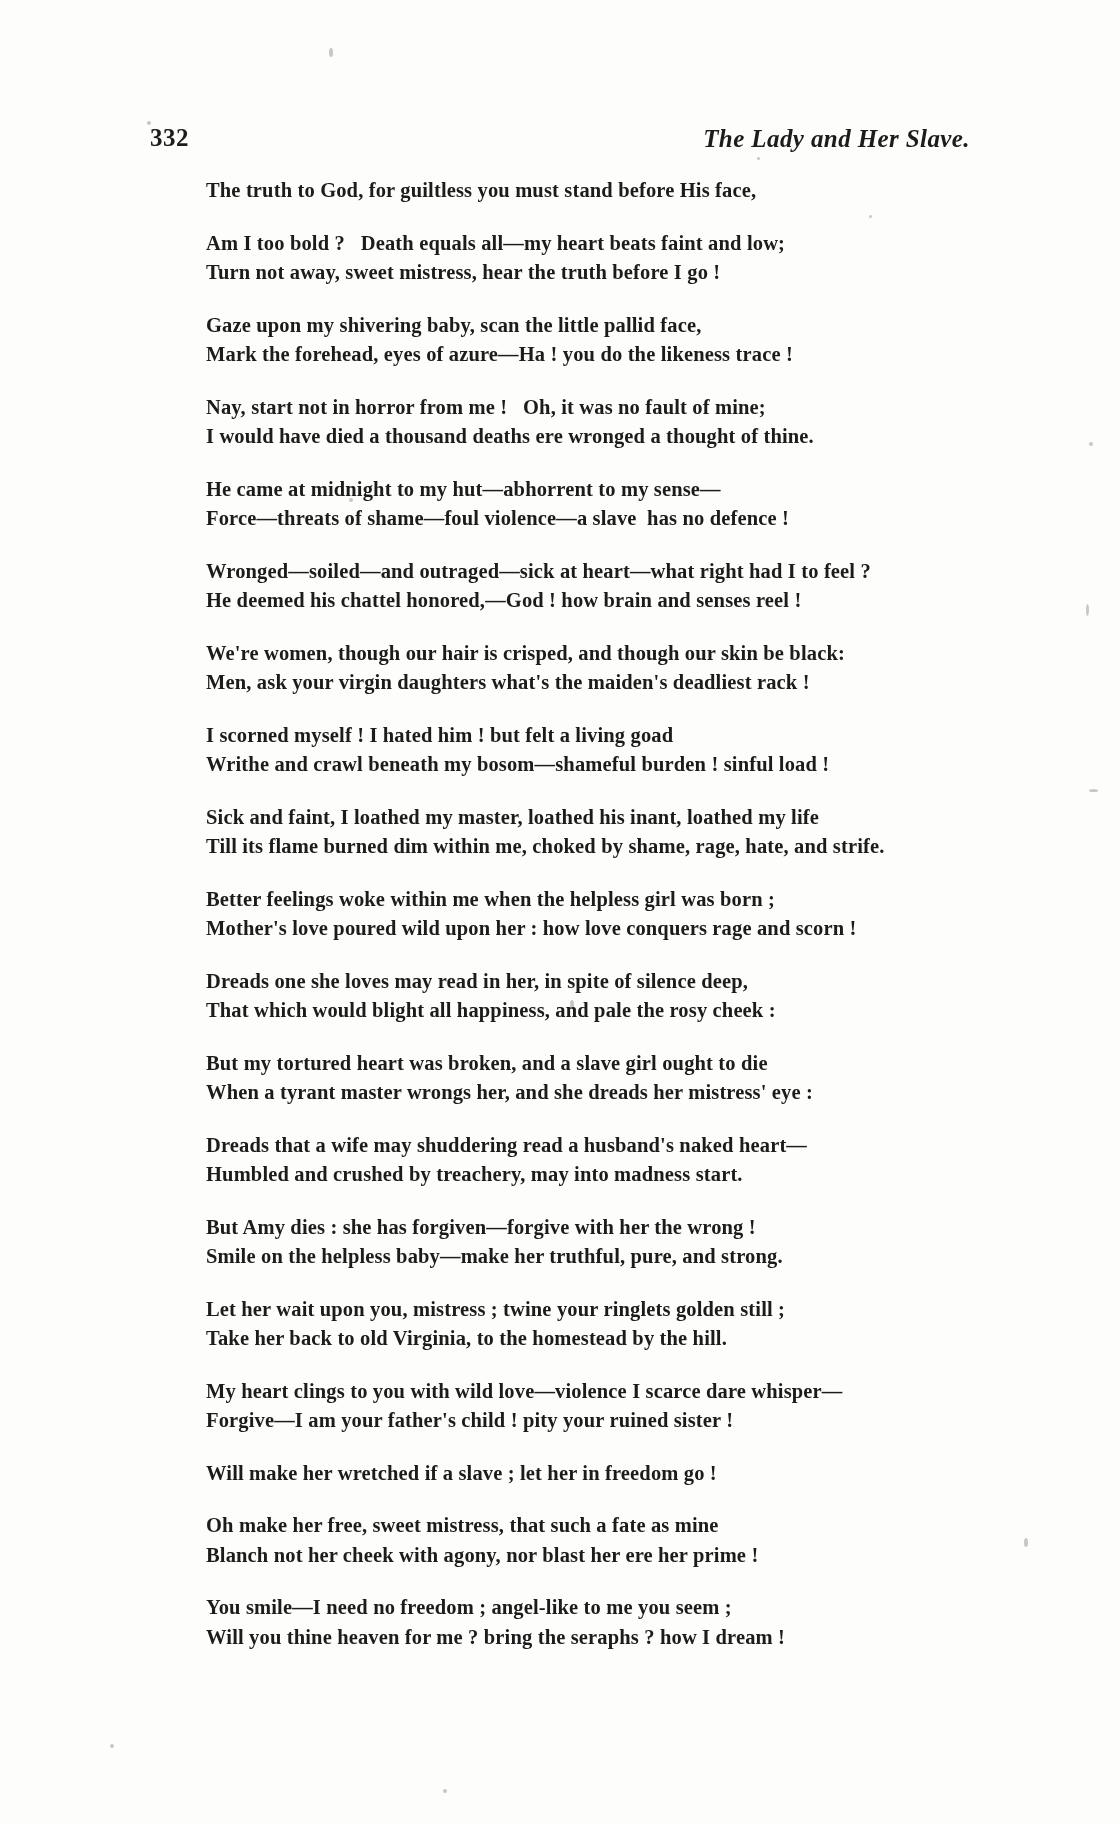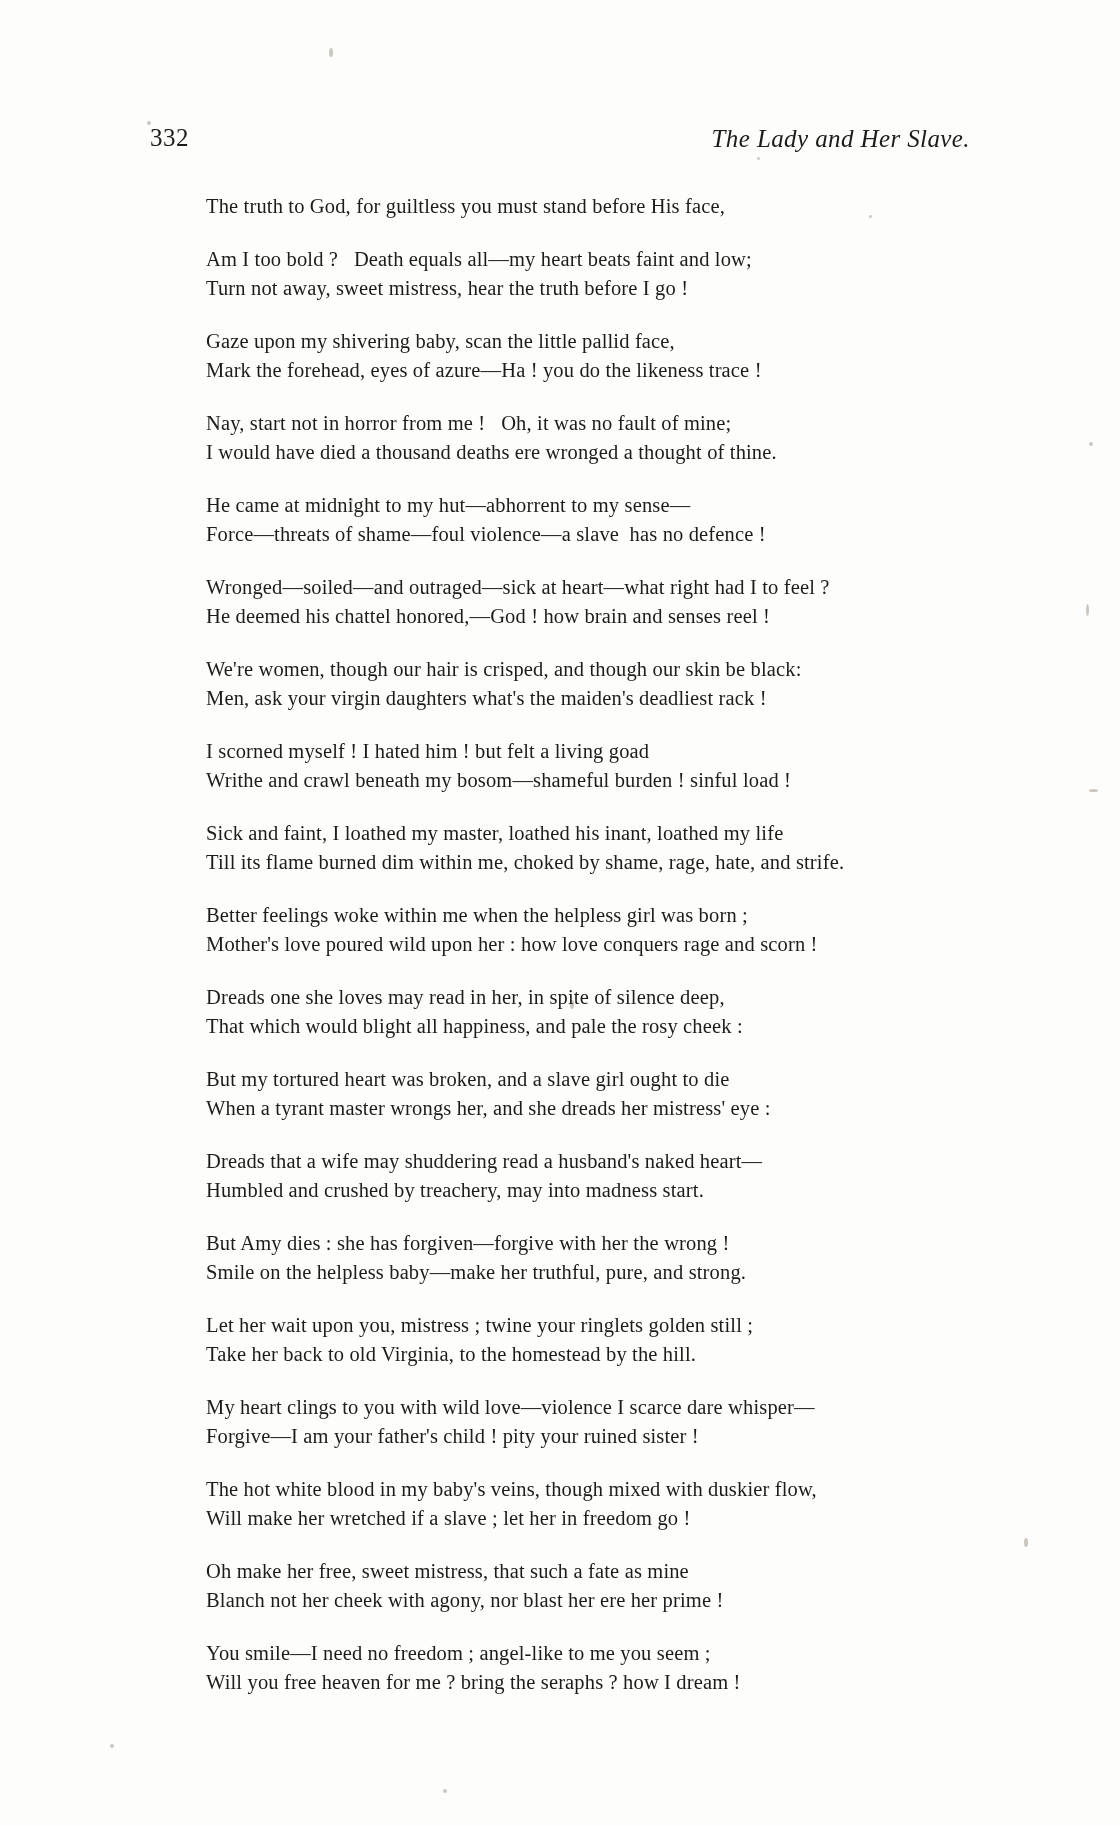--- a/index.html
+++ b/index.html
@@ -12,20 +12,21 @@
     height: 1825px;
     font-family: "Liberation Serif", serif;
     color: #1c1c1c;
     position: relative;
     overflow: hidden;
   }
   .page {
     position: absolute;
     inset: 0;
     background: #fdfdfb;
+    font-weight: bold;
   }
   
   .speck {
     position: absolute;
     background: #b9b4ab;
     border-radius: 50%;
     opacity: .75;
   }
   .header {
     position: absolute;
@@ -52,21 +53,21 @@
     letter-spacing: .4px;
     padding-left: 56px;
   }
   .poem {
     position: absolute;
     top: 176px;
     left: 206px;
     width: 760px;
   }
   .stanza {
-    margin: 16px 0 23px 0;
+    margin: 0 0 23px 0;
   }
   .line {
     font-size: 20.5px;
     line-height: 29.5px;
     white-space: pre-wrap;
     letter-spacing: .15px;
   }
 </style>
 </head>
 <body>
@@ -149,26 +150,25 @@
       </div>
       <div class="stanza">
         <div class="line">Let her wait upon you, mistress ; twine your ringlets golden still ;</div>
         <div class="line">Take her back to old Virginia, to the homestead by the hill.</div>
       </div>
       <div class="stanza">
         <div class="line">My heart clings to you with wild love—violence I scarce dare whisper—</div>
         <div class="line">Forgive—I am your father's child ! pity your ruined sister !</div>
       </div>
       <div class="stanza">
-        <div class="line">The hot white blood in my baby's veins, though mixed with duskier flow,</div>
         <div class="line">Will make her wretched if a slave ; let her in freedom go !</div>
       </div>
       <div class="stanza">
         <div class="line">Oh make her free, sweet mistress, that such a fate as mine</div>
         <div class="line">Blanch not her cheek with agony, nor blast her ere her prime !</div>
       </div>
       <div class="stanza">
         <div class="line">You smile—I need no freedom ; angel-like to me you seem ;</div>
-        <div class="line">Will you free heaven for me ? bring the seraphs ? how I dream !</div>
+        <div class="line">Will you thine heaven for me ? bring the seraphs ? how I dream !</div>
       </div>
     </div>
 
 </div>
 
 </body></html>

